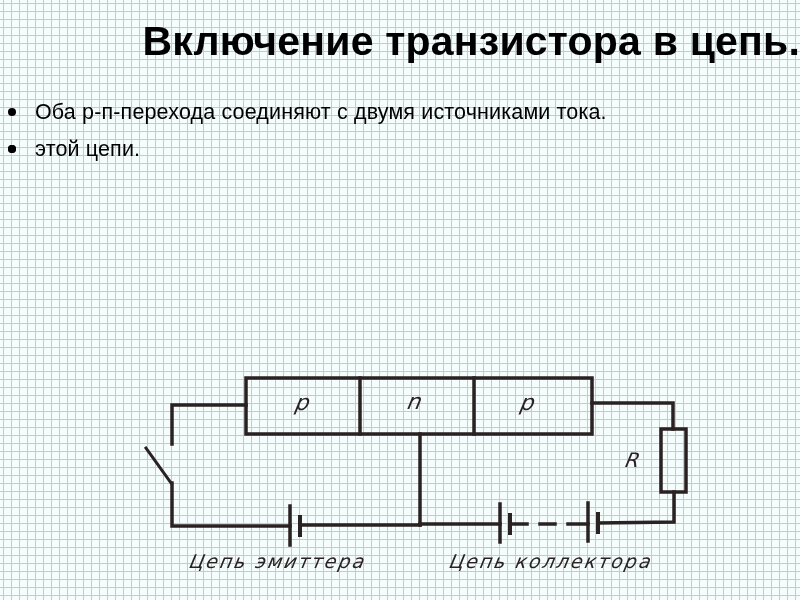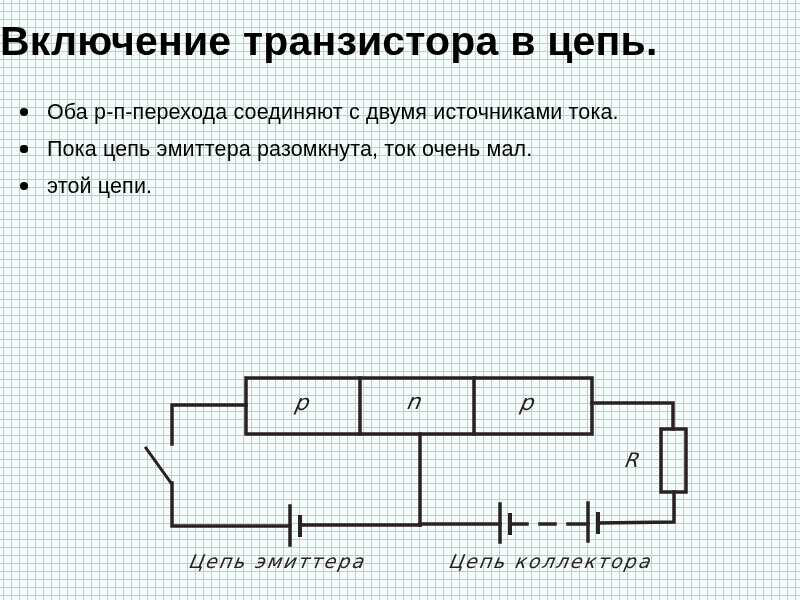--- a/index.html
+++ b/index.html
@@ -8,33 +8,32 @@
       background-color: #f4fcfc;
       background-image:
         linear-gradient(to right, #afd4d2 1px, transparent 1px),
         linear-gradient(to bottom, #afd4d2 1px, transparent 1px);
       background-size: 8px 8px;
       background-position: 3px 3px;
       font-family: "Liberation Sans", sans-serif;
       color: #000;
     }
     .title {
-      position: absolute; left: 0; top: 18px; width: 800px; text-align: left;
+      position: absolute; left: 0; top: 18px; width: 800px; text-align: right;
       font-size: 41px; font-weight: bold; letter-spacing: 0.2px;
       white-space: nowrap;
     }
     .bullets {
       position: absolute; left: 0; top: 98px; width: 800px;
       margin: 0; padding: 0; list-style: none;
     }
     .bullet {
       position: relative; padding-left: 35px; padding-right: 10px;
       font-size: 21.5px; line-height: 29px; margin-bottom: 8px;
       letter-spacing: 0.15px;
-      margin-left: 12px;
     }
     .bullet-dot {
       position: absolute; left: 8px; top: 10px; width: 8px; height: 8px;
       border-radius: 50%; background: #000;
     }
     .line { display: block; white-space: nowrap; }
     .diagram { position: absolute; left: 0; top: 0; width: 800px; height: 600px; pointer-events: none; }
     .hand {
       position: absolute; font-family: "DejaVu Sans", sans-serif; font-style: italic;
       color: #2a2222; white-space: nowrap; transform: skewX(-12deg);
@@ -45,24 +44,20 @@
 
 <div class="title">Включение транзистора в цепь.</div>
 
 <ul class="bullets">
   <li class="bullet">
     <span class="bullet-dot"></span>
     <span class="line">Оба р-п-перехода соединяют с двумя источниками тока.</span>
   </li>
   <li class="bullet">
     <span class="bullet-dot"></span>
-  </li>
-  <li class="bullet">
-    <span class="bullet-dot"></span>
-    <span class="line">Пока цепь эмиттера разомкнута, ток очень мал.</span>
   </li>
   <li class="bullet">
     <span class="bullet-dot"></span>
     <span class="line">этой цепи.</span>
   </li>
 </ul>
 
 <svg class="diagram" viewBox="0 0 800 600" width="800" height="600">
   <g fill="none" stroke="#2a2222" stroke-width="3.5" stroke-linecap="square">
 

